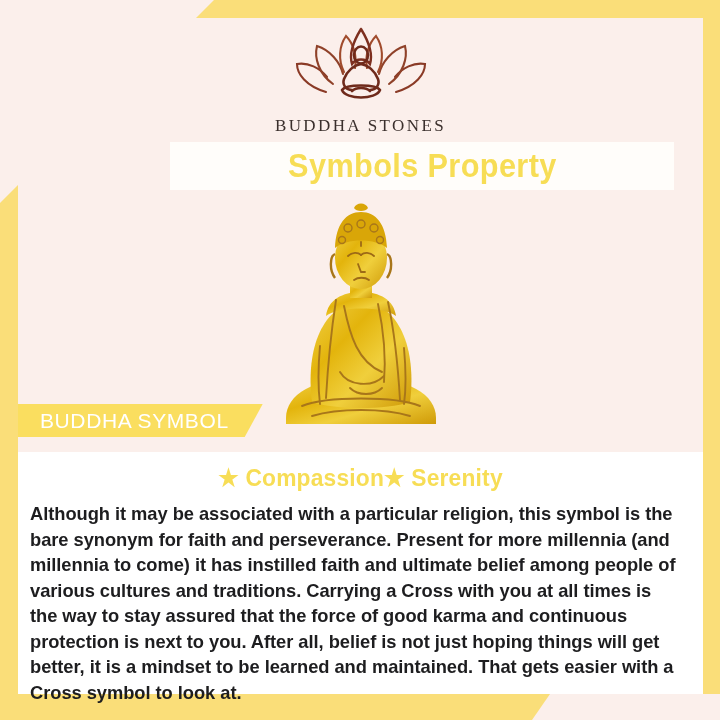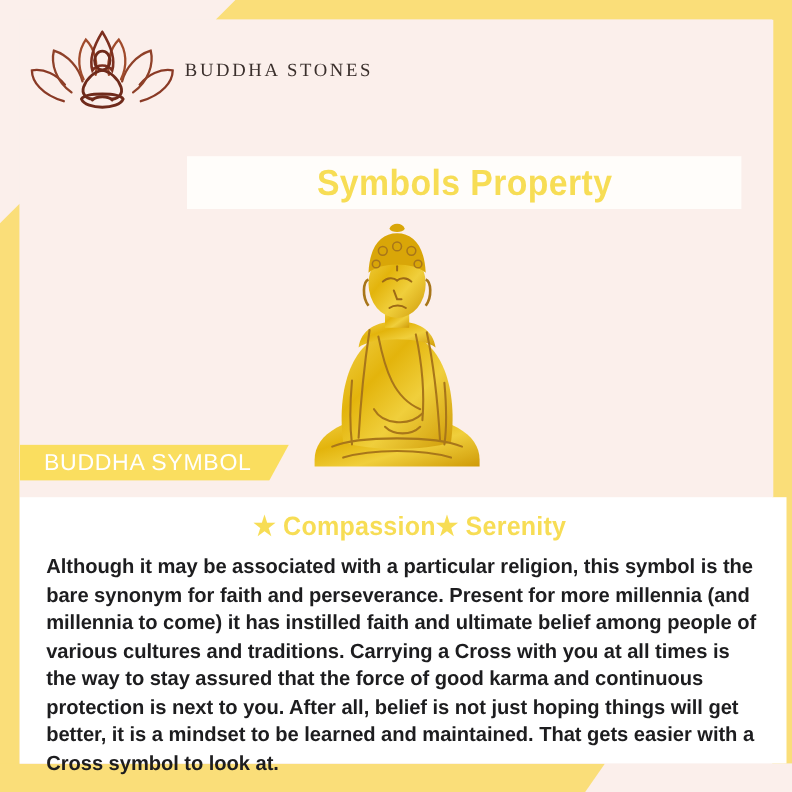--- a/index.html
+++ b/index.html
@@ -68,21 +68,23 @@
     background: #fbefeb;
   }
 
   
   .brand {
     position: absolute;
     left: 0;
     right: 0;
     top: 6px;
     display: flex;
+    flex-direction: column;
     align-items: center;
+    gap: 12px;
   }
   .logo-mark {
     width: 150px;
     height: 78px;
     display: block;
   }
   .brand-name {
     margin-top: 2px;
     font-family: "Liberation Serif", serif;
     font-size: 17px;
@@ -147,21 +149,20 @@
   }
 
   
   .lower {
     position: absolute;
     left: 18px;
     top: 452px;
     width: 685px;
     height: 242px;
     background: #ffffff;
-    padding-left: 12px;
   }
   .headline {
     margin: 12px 0 0 0;
     text-align: center;
     font-family: "Liberation Sans Narrow", "Liberation Sans", sans-serif;
     font-size: 24px;
     font-weight: bold;
     color: #f7dd55;
     letter-spacing: 0.2px;
     transform: scaleX(0.95);

